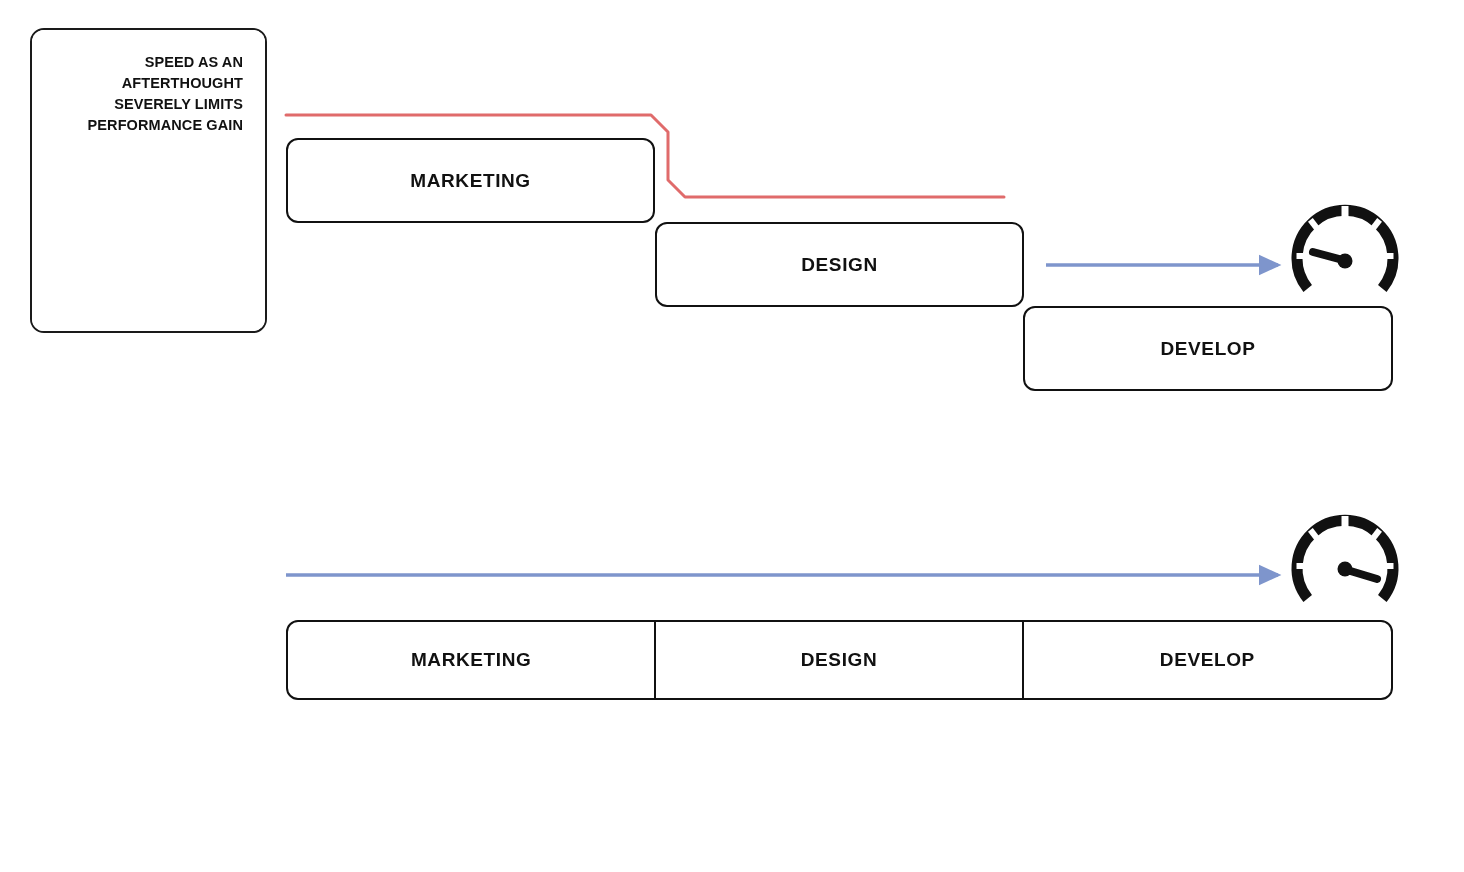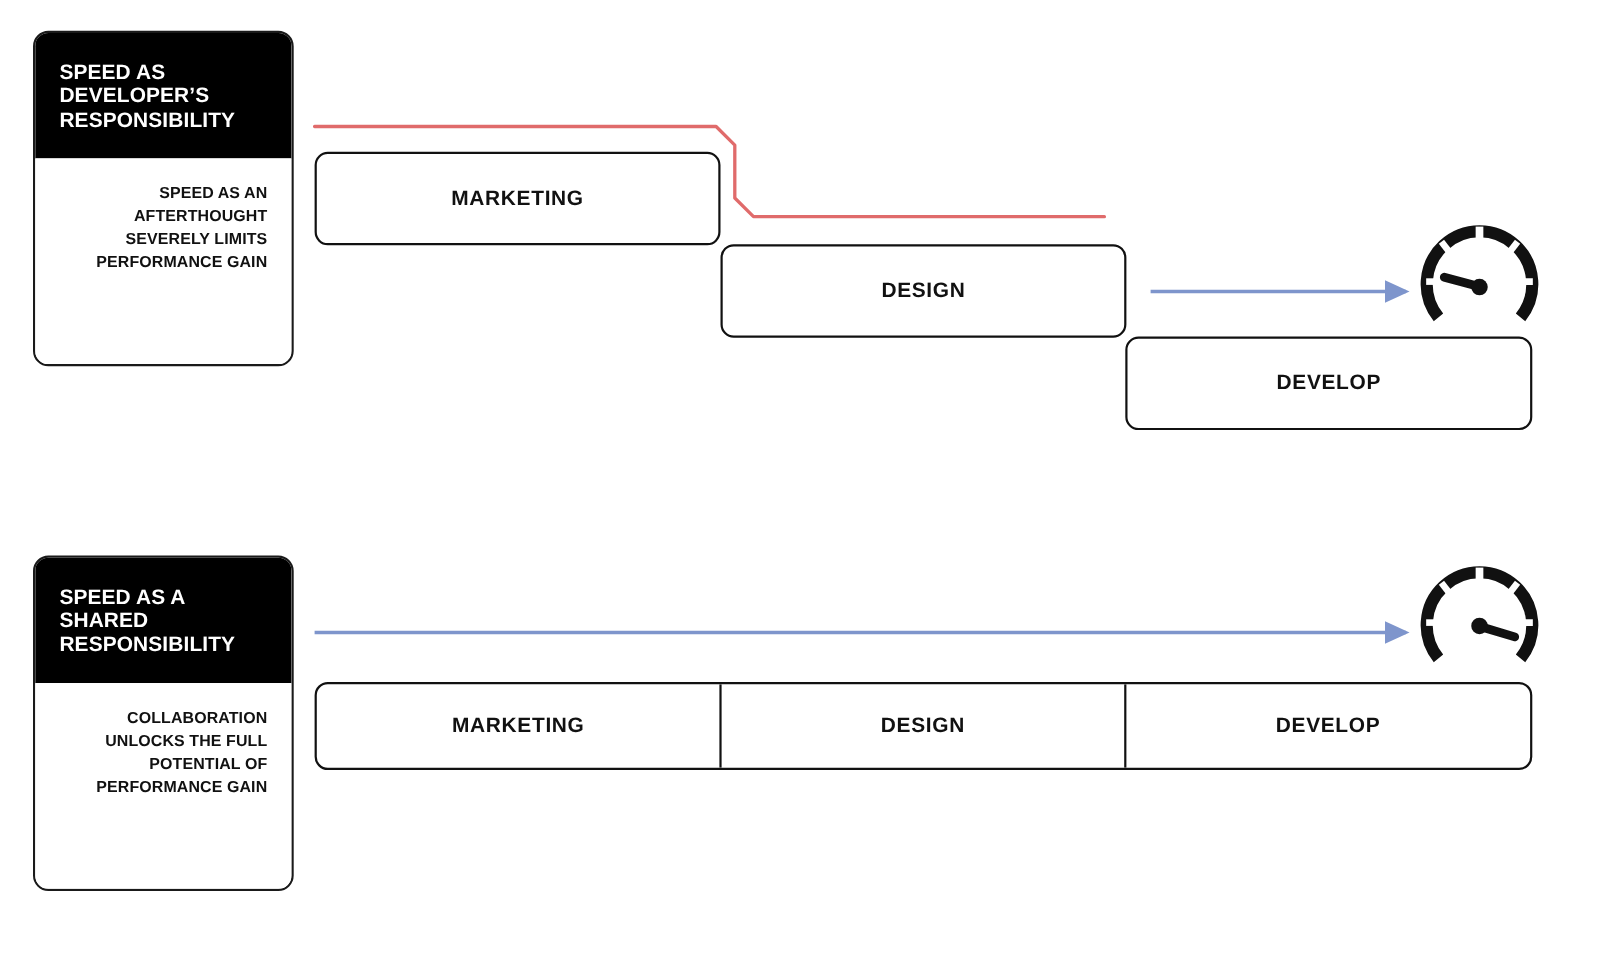--- a/index.html
+++ b/index.html
@@ -115,48 +115,37 @@
     height: 872px;
     pointer-events: none;
   }
 </style>
 </head>
 <body>
 
 <div id="canvas">
 
   <div class="label-card" style="left:30px; top:28px; height:305px;">
-    <div class="card-header">
-      <div class="card-header-text">SPEED AS DEVELOPER’S RESPONSIBILITY</div>
-    </div>
     <div class="card-body">
       <div class="card-body-text">SPEED AS AN AFTERTHOUGHT SEVERELY LIMITS PERFORMANCE GAIN</div>
     </div>
   </div>
 
   <div class="stage-box" style="left:286px; top:138px; width:369px; height:85px;">
     <span class="stage-label">MARKETING</span>
   </div>
 
   <div class="stage-box" style="left:655px; top:222px; width:369px; height:85px;">
     <span class="stage-label">DESIGN</span>
   </div>
 
   <div class="stage-box" style="left:1023px; top:306px; width:370px; height:85px;">
     <span class="stage-label">DEVELOP</span>
   </div>
 
-  <div class="label-card" style="left:30px; top:505px; height:305px;">
-    <div class="card-header">
-      <div class="card-header-text">SPEED AS A SHARED RESPONSIBILITY</div>
-    </div>
-    <div class="card-body">
-      <div class="card-body-text">COLLABORATION UNLOCKS THE FULL POTENTIAL OF PERFORMANCE GAIN</div>
-    </div>
-  </div>
 
   <div class="combined-bar" style="left:286px; top:620px; width:1107px; height:80px;">
     <div class="bar-seg" style="flex:369 0 0;">
       <span class="bar-seg-label">MARKETING</span>
     </div>
     <div class="bar-seg" style="flex:368 0 0;">
       <span class="bar-seg-label">DESIGN</span>
     </div>
     <div class="bar-seg" style="flex:370 0 0;">
       <span class="bar-seg-label">DEVELOP</span>

